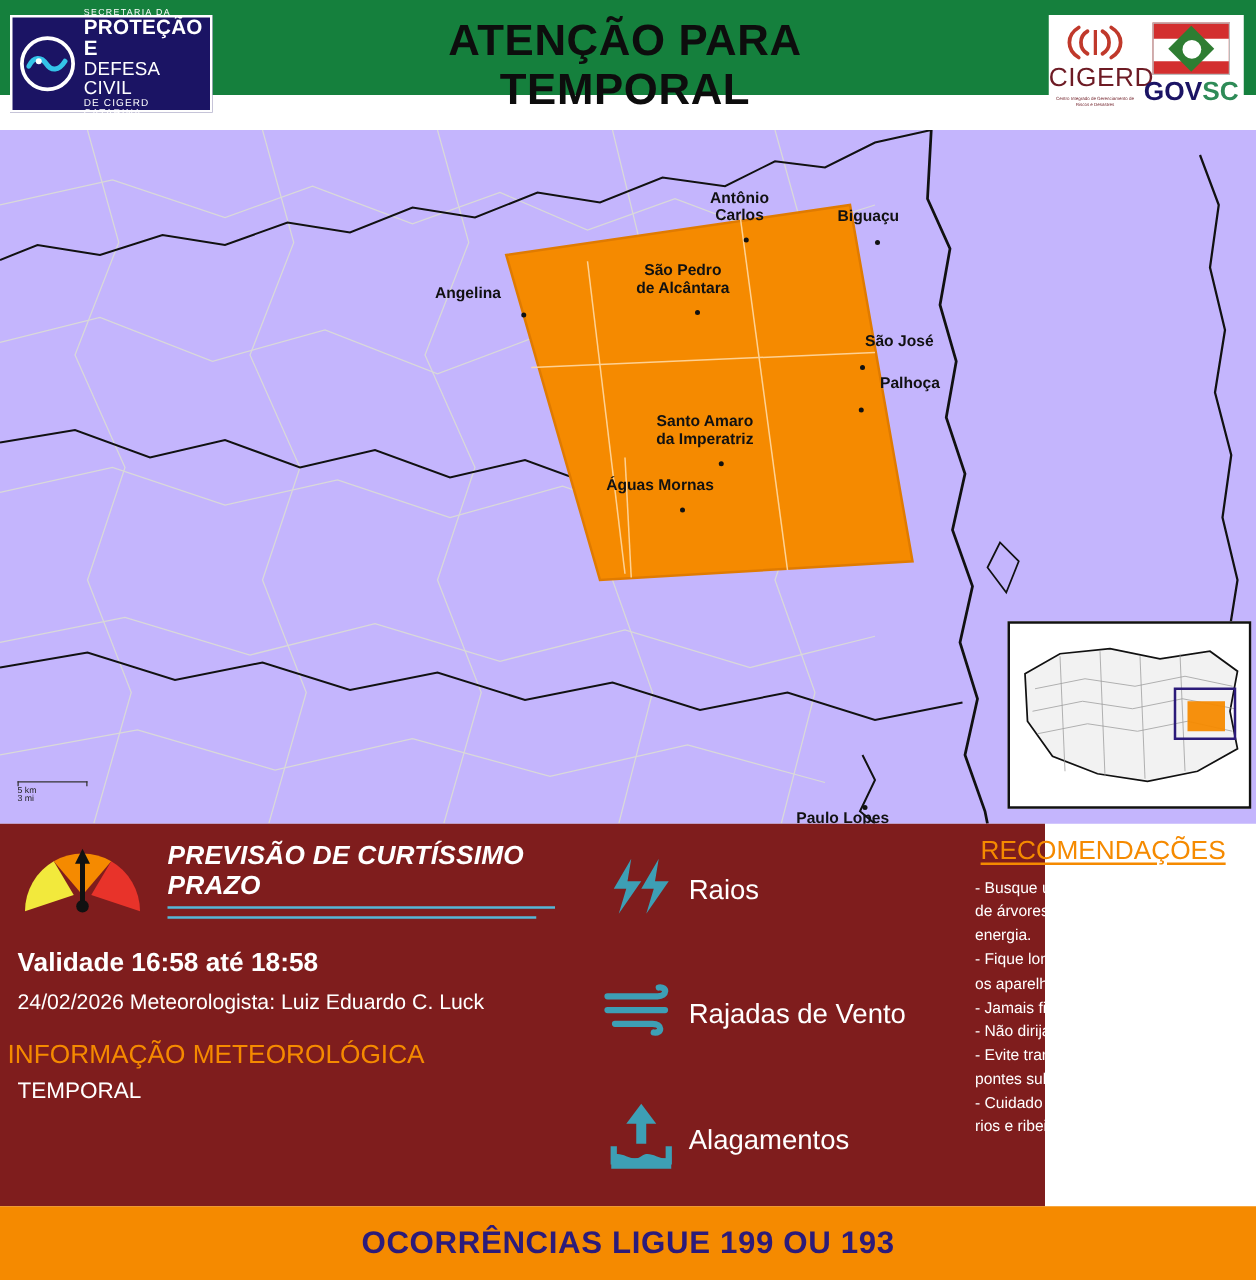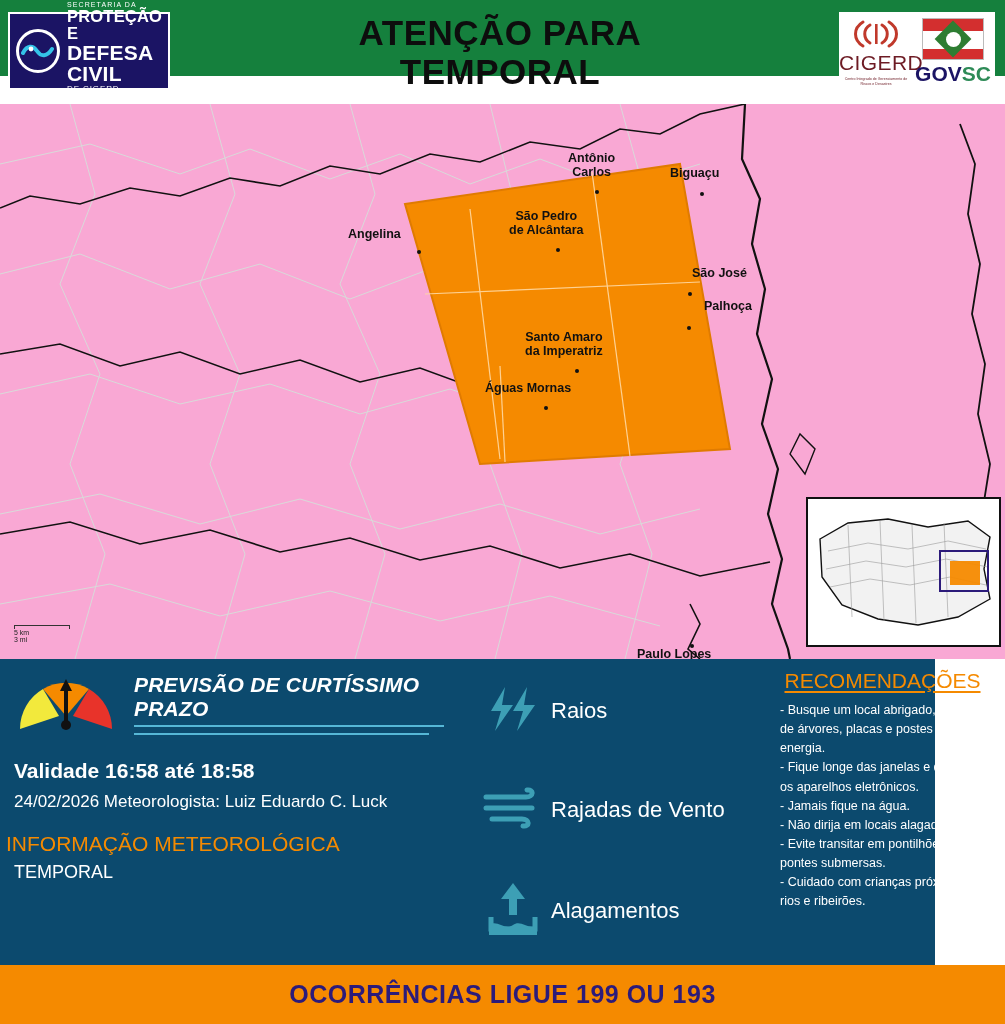--- a/index.html
+++ b/index.html
@@ -26,21 +26,21 @@
   .logo-left .seal {
     width:44px; height:44px; border-radius:50%;
     background:#1b1464; border:3px solid #ffffff;
     display:flex; align-items:center; justify-content:center;
     flex:0 0 auto;
   }
   .logo-left .seal svg { display:block; }
   .logo-left .ltext { margin-left:7px; color:#ffffff; line-height:1.02; }
   .logo-left .l1 { font-size:7px; letter-spacing:1.1px; }
   .logo-left .l2 { font-size:16.5px; font-weight:bold; letter-spacing:.2px; }
-  .logo-left .l3 { font-size:21px; font-weight:bold; letter-spacing:.2px; }
+  .logo-left .l3 { font-size:15px; font-weight:normal; letter-spacing:.2px; }
   .logo-left .l4 { font-size:8px; letter-spacing:.9px; }
 
   .header-title {
     position:absolute; left:190px; top:0; width:620px; height:104px;
     display:flex; flex-direction:column; align-items:center; justify-content:center;
     color:#0d0d0d; font-size:35px; font-weight:bold; line-height:1.12;
     text-align:center; letter-spacing:.5px;
   }
 
   .logo-right {
@@ -66,43 +66,43 @@
   .govsc .flag .globe {
     position:absolute; left:50%; top:50%; width:15px; height:15px;
     margin-left:-7.5px; margin-top:-7.5px; background:#ffffff; border-radius:50%;
   }
   .govsc .gtext { font-size:21px; font-weight:bold; color:#1b1464; margin-top:2px; }
   .govsc .gtext .sc { color:#2e8b57; }
 
   
   .map {
     position:absolute; left:0; top:104px; width:1005px; height:555px;
-    background:#f9a8d4; overflow:hidden;
+    background:#c4b5fd; overflow:hidden;
   }
   .map svg { position:absolute; left:0; top:0; }
   .city-label {
     position:absolute; font-size:12.5px; font-weight:bold; color:#111;
     white-space:nowrap; text-align:center; line-height:1.1;
   }
   .city-dot {
     position:absolute; width:4px; height:4px; background:#111; border-radius:50%;
   }
   .scalebar {
     position:absolute; left:14px; bottom:16px; width:56px; font-size:7px; color:#222;
   }
   .scalebar .bar { height:4px; border:1px solid #333; border-bottom:none; }
   .inset {
     position:absolute; right:4px; bottom:12px; width:195px; height:150px;
     background:#ffffff; border:2px solid #111; overflow:hidden;
   }
 
   
   .info {
-    position:absolute; left:0; top:659px; width:935px; height:306px;
-    background:#0c4a6e;
+    position:absolute; left:0; top:659px; width:836px; height:306px;
+    background:#7f1d1d;
   }
   .col-left { position:absolute; left:0; top:0; width:455px; height:306px; }
   .gauge-row { position:absolute; left:14px; top:12px; width:430px; height:78px; }
   .gauge { position:absolute; left:0; top:0; width:104px; height:62px; }
   .gauge-texts { position:absolute; left:120px; top:2px; width:310px; }
   .prev-line {
     font-size:21px; font-style:italic; font-weight:bold; color:#ffffff;
     letter-spacing:.2px;
   }
   .rule { height:2px; background:#56b7d6; margin:4px 0 6px 0; }

